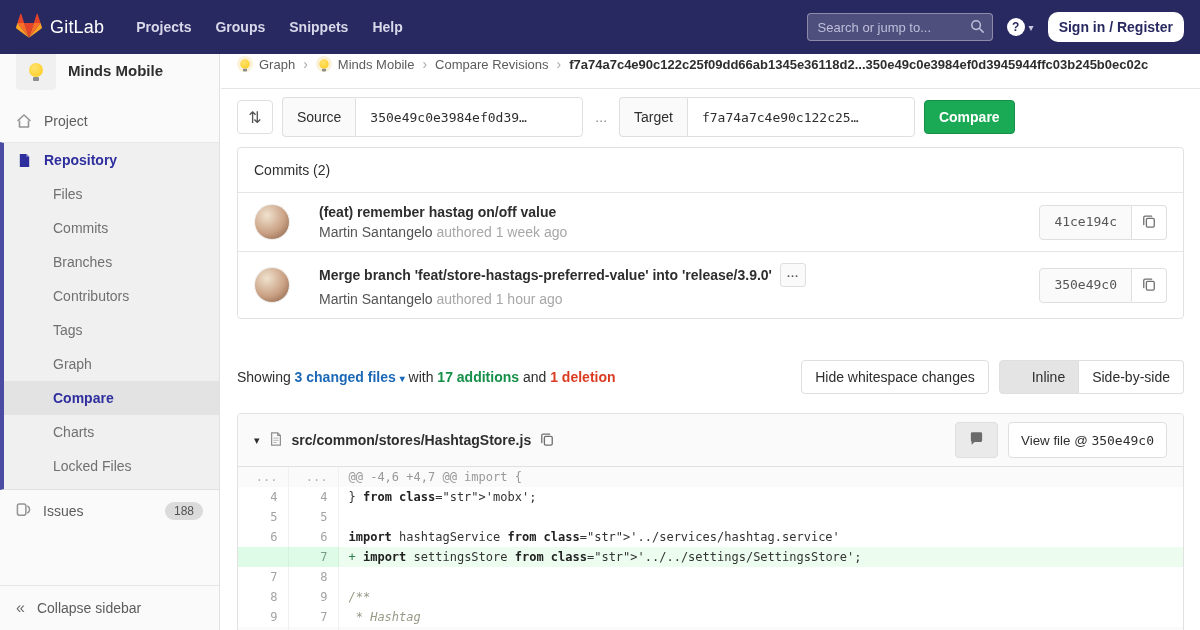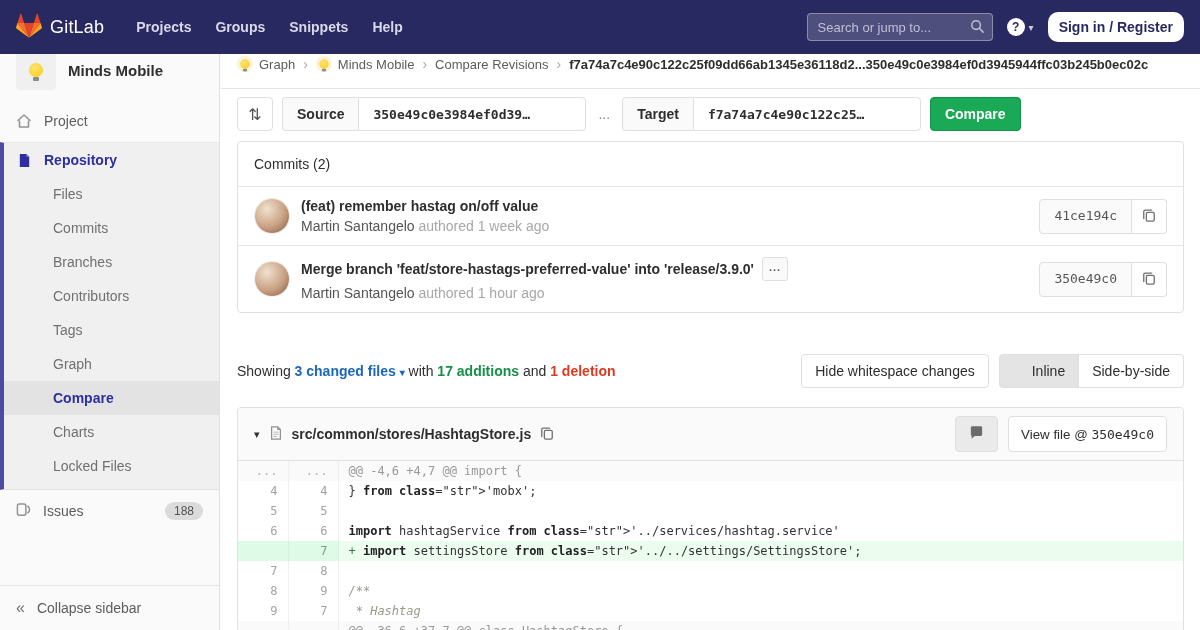--- a/index.html
+++ b/index.html
@@ -50,33 +50,33 @@
   .crumb { display:flex; align-items:center; gap:6px; cursor:pointer; }
   .crumb-avatar { width:16px; height:16px; border-radius:50%; background:#faf3da; display:flex; align-items:center; justify-content:center; overflow:hidden; }
   .crumb-sep { color:#a9a9a9; font-size:14px; }
   .crumb-current { font-weight:700; color:#2e2e2e; }
 
   .content { padding:8px 16px 0 16px; }
 
   
   .compare-form { display:flex; align-items:center; gap:9px; margin-bottom:10px; }
   .swap-btn { width:36px; height:34px; border:1px solid #dfdfdf; background:#fff; border-radius:4px; font-size:16px; color:#555; cursor:pointer; display:flex; align-items:center; justify-content:center; }
-  .input-group { display:flex; height:34px;font-weight:bold; }
+  .input-group { display:flex; height:40px; }
   .ig-label { background:#fafafa; border:1px solid #dfdfdf; border-right:none; border-radius:4px 0 0 4px; display:flex; align-items:center; padding:0 14px; color:#2e2e2e; }
   .ig-field { background:#fff; border:1px solid #dfdfdf; border-radius:0 4px 4px 0; display:flex; align-items:center; padding:0 14px; width:228px; font-family:"DejaVu Sans Mono","Liberation Mono",monospace; font-size:13px; color:#2e2e2e; cursor:pointer; white-space:nowrap; overflow:hidden; }
   .dots-sep { color:#888; padding:0 3px; }
   .compare-btn { background:#1aaa55; border:1px solid #168f48; color:#fff; font-weight:600; font-size:14px; border-radius:4px; padding:8px 14px; cursor:pointer; }
 
   
   .panel { border:1px solid #e1e1e1; border-radius:4px; background:#fff; margin-top:2px; }
   .panel-header { padding:14px 16px; border-bottom:1px solid #e5e5e5; font-size:14px; color:#2e2e2e; }
   .commit-row { display:flex; align-items:center; padding:11px 16px; }
   .commit-row + .commit-row { border-top:1px solid #e5e5e5; }
   .commit-avatar { width:36px; height:36px; border-radius:50%; flex:0 0 36px; background:radial-gradient(circle at 35% 30%, #f0e2cf, #caa184 55%, #8a6248 95%); border:1px solid #eee; cursor:pointer; }
-  .commit-body { margin-left:11px; min-width:0; }
+  .commit-body { margin-left:29px; min-width:0; }
   .commit-title { font-weight:700; color:#2e2e2e; cursor:pointer; display:flex; align-items:center; gap:8px; }
   .ellipsis-btn { border:1px solid #dfdfdf; background:#fafafa; border-radius:3px; color:#555; font-weight:700; font-size:11px; letter-spacing:1px; line-height:1; padding:4px 6px 7px 6px; cursor:pointer; }
   .commit-meta { margin-top:4px; color:#a7a7a7; }
   .commit-meta .author { color:#545454; }
   .sha-group { margin-left:auto; display:flex; }
   .sha-btn { border:1px solid #dfdfdf; background:#fafafa; border-radius:4px 0 0 4px; padding:8px 14px; font-family:"DejaVu Sans Mono","Liberation Mono",monospace; font-size:13px; color:#565656; cursor:pointer; }
   .copy-btn { border:1px solid #dfdfdf; border-left:none; background:#fff; border-radius:0 4px 4px 0; padding:8px 10px; cursor:pointer; display:flex; align-items:center; }
 
   
   .diff-summary { display:flex; align-items:center; margin:41px 0 19px 0; }

